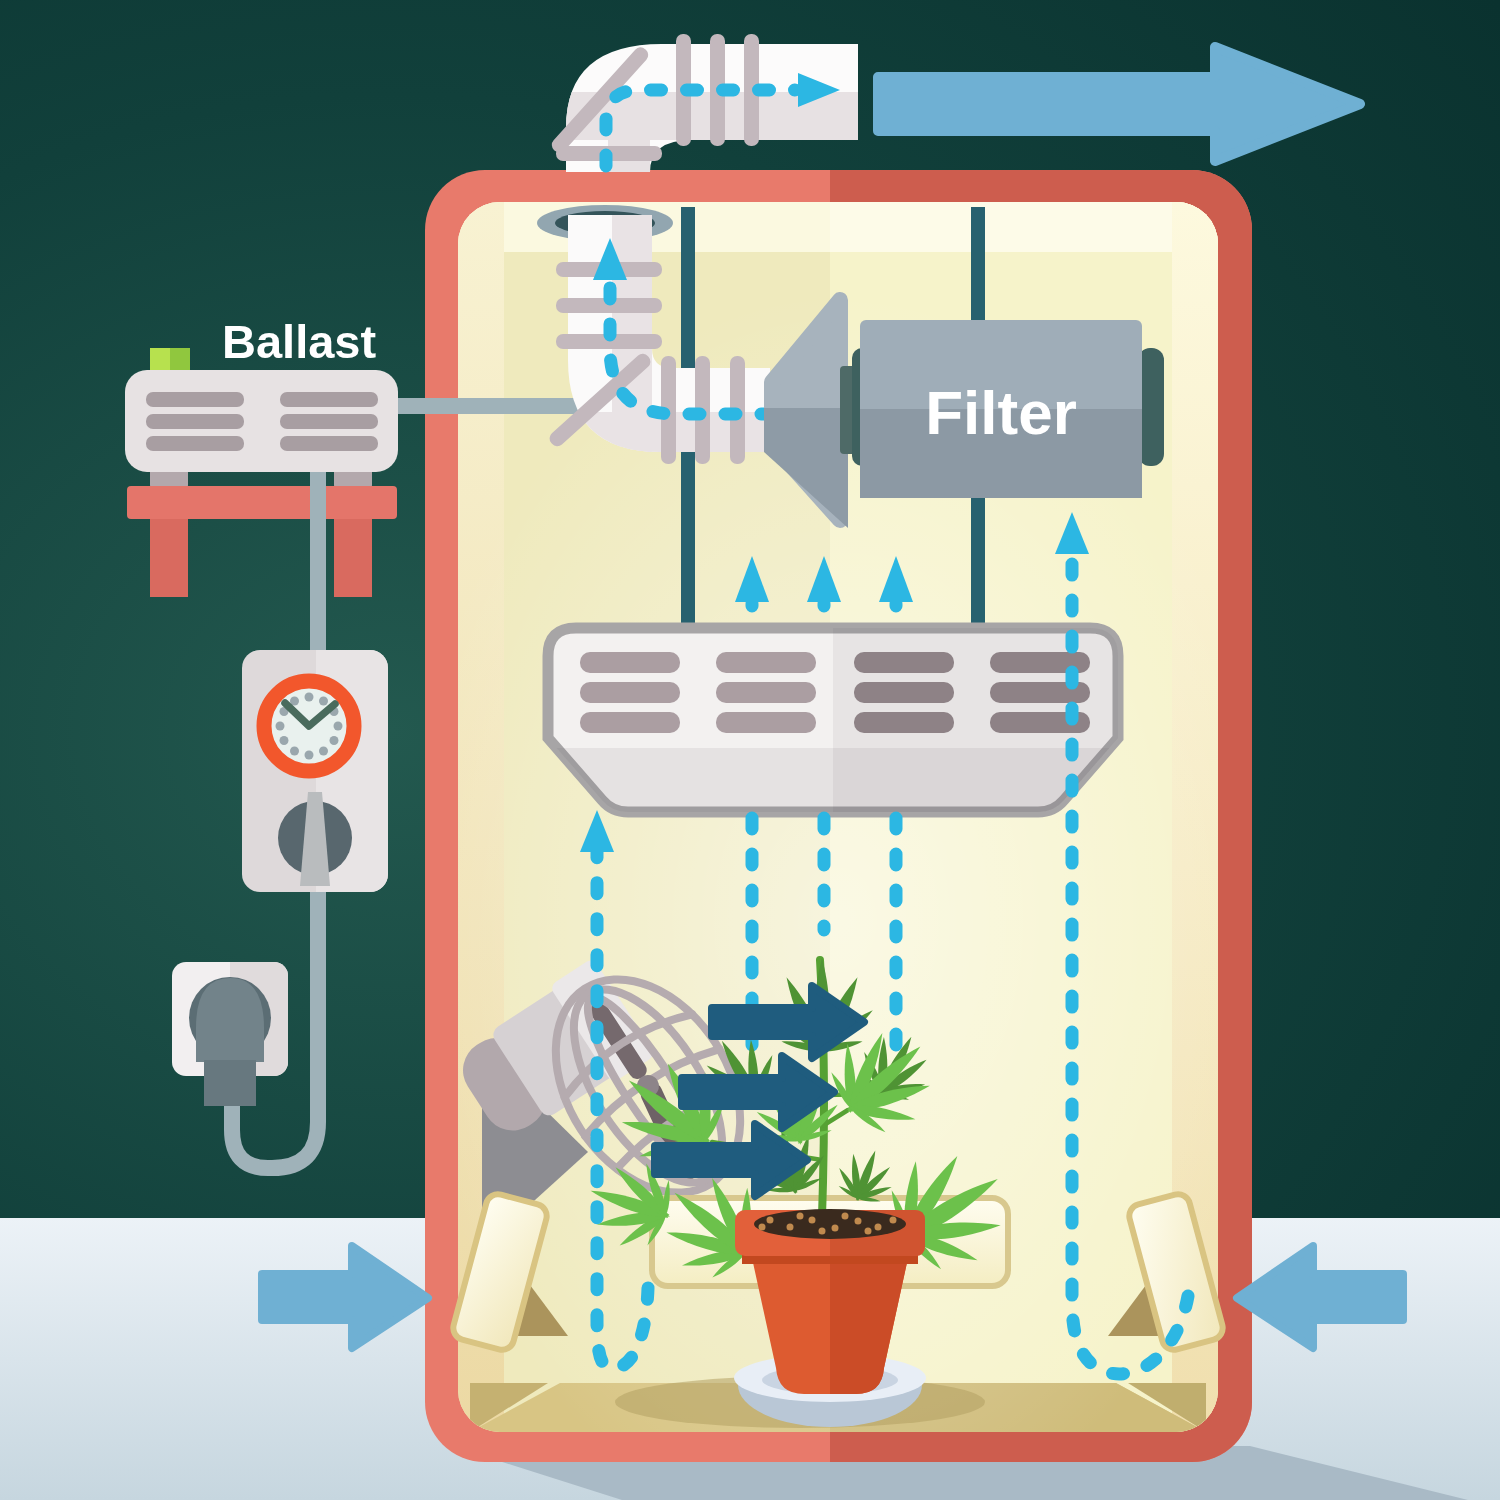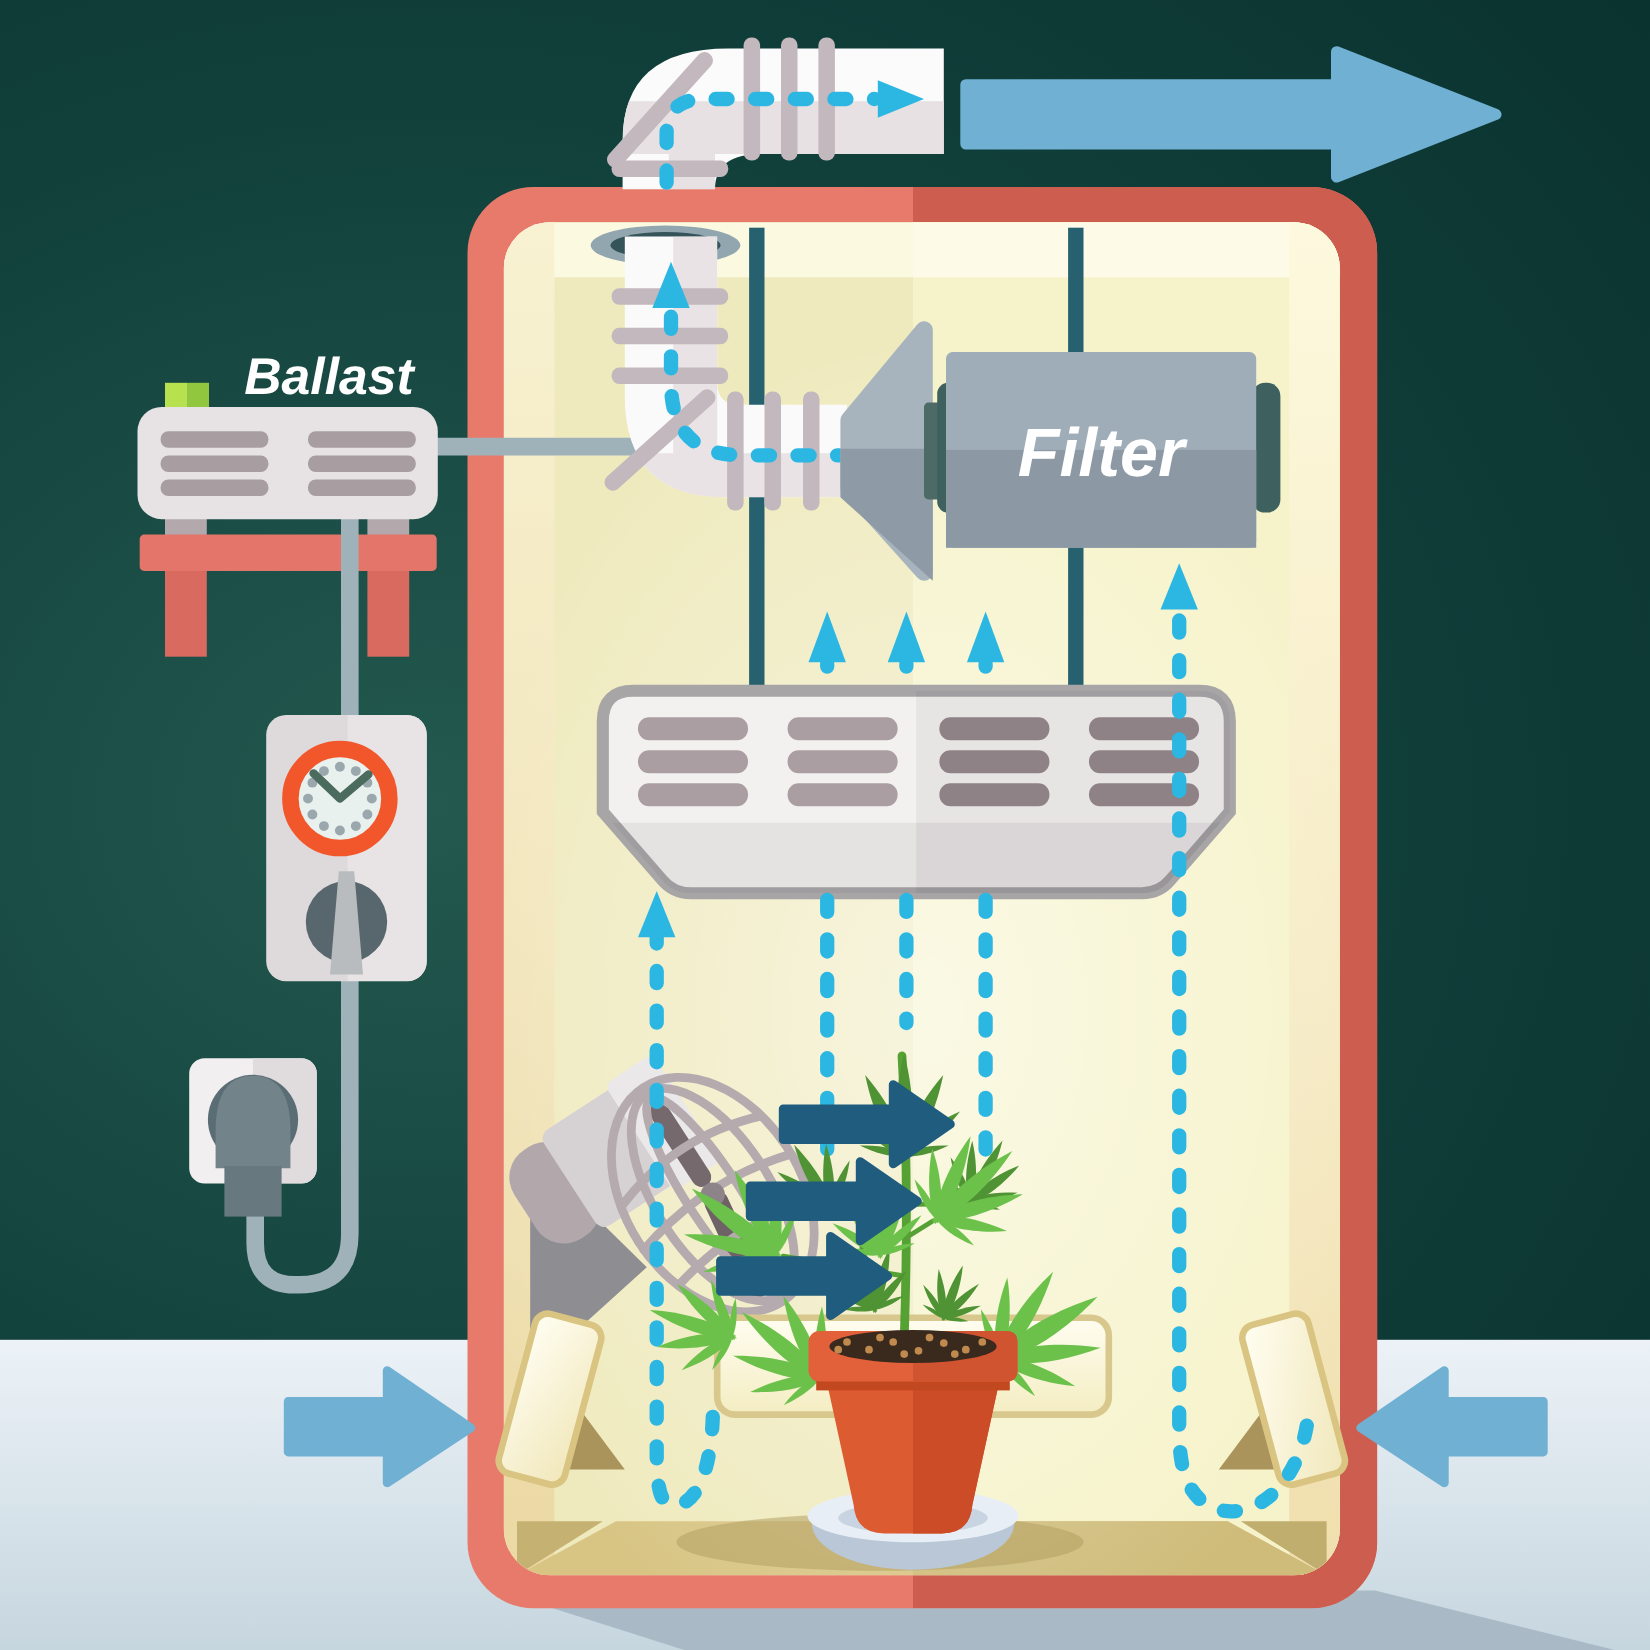--- a/index.html
+++ b/index.html
@@ -1,17 +1,17 @@
 <!DOCTYPE html>
 <html><head>
 <meta charset="utf-8">
 <style>
   html,body{margin:0;padding:0;background:#0e3a36;}
   #stage{width:1500px;height:1500px;position:relative;overflow:hidden;
-         font-family:"Liberation Sans", sans-serif;font-style:italic;}
+         font-family:"Liberation Sans", sans-serif;}
   svg{display:block;}
   text{font-family:"Liberation Sans", sans-serif;font-weight:bold;fill:#ffffff;}
 </style>
 </head>
 <body>
 
 <div id="stage">
 <svg width="1500" height="1500" viewBox="0 0 1500 1500">
   <defs>
     <radialGradient id="bgGrad" cx="0.26" cy="0.6" r="0.95">

